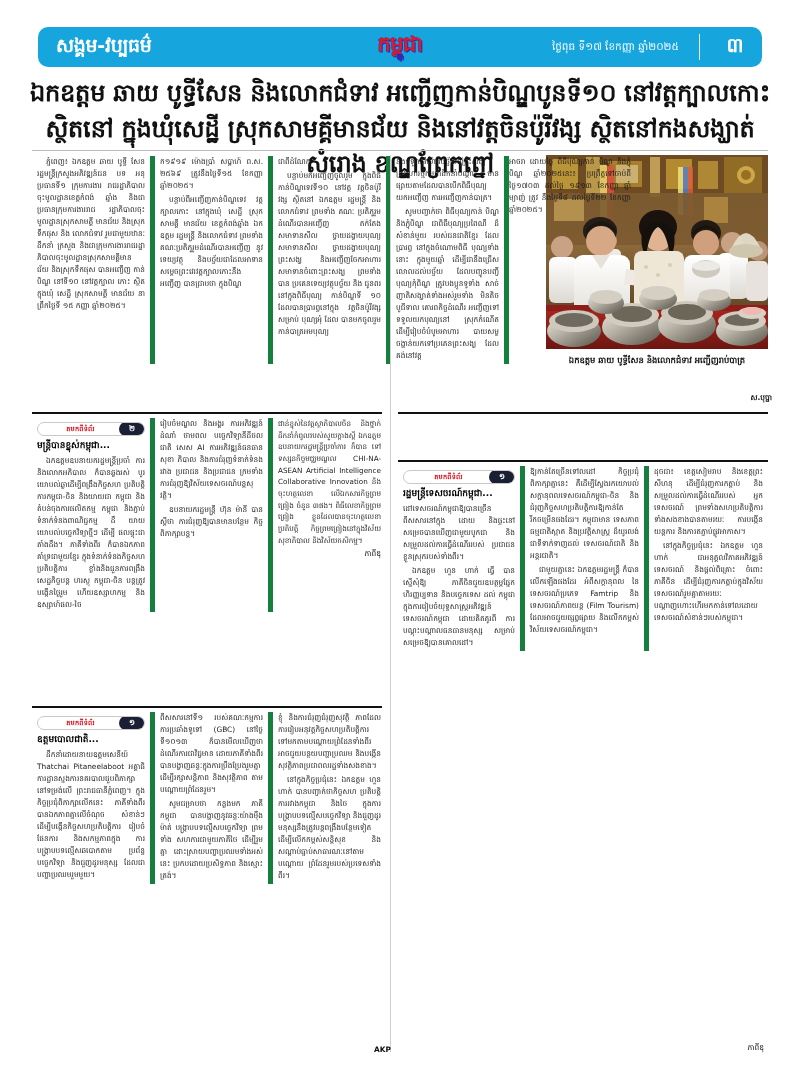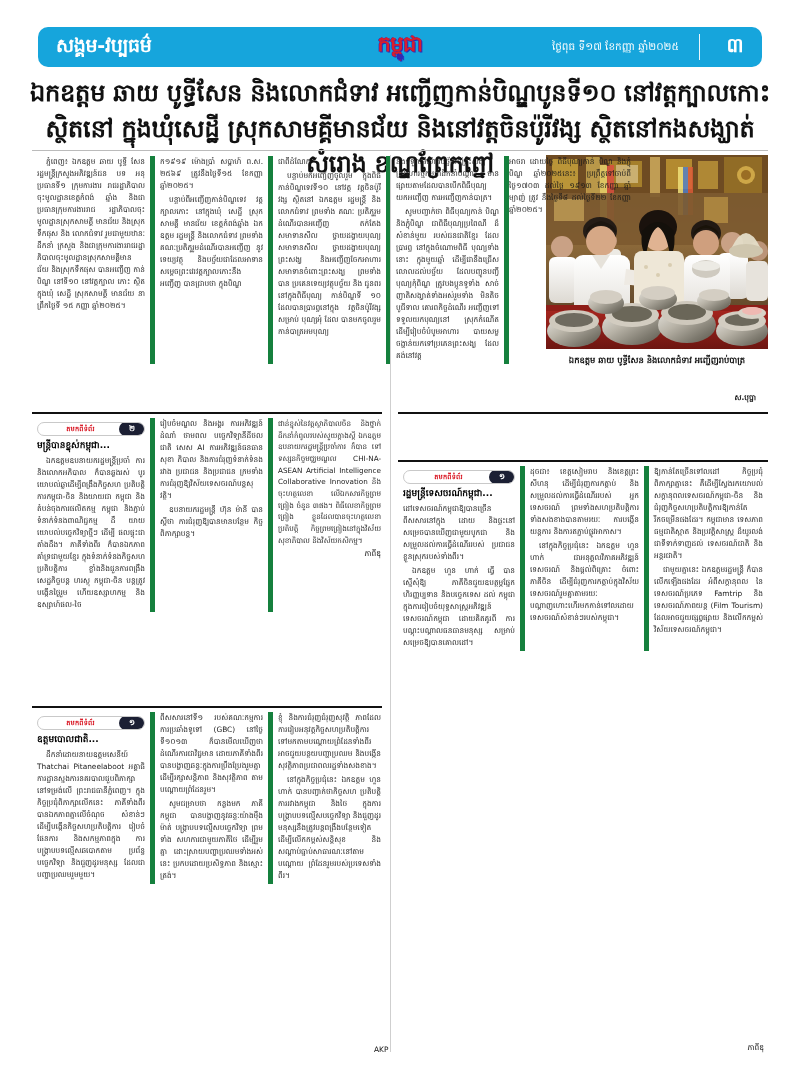--- a/index.html
+++ b/index.html
@@ -218,21 +218,21 @@
     margin-top: 3px;
   }
   .credit {
     font-size: 7.4px;
     text-align: right;
     color: #111;
     margin-top: 3px;
   }
   .akp {
     font-size: 7.4px;
-    font-weight: normal;
+    font-weight: bold;
     color: #111;
     text-align: left;
   }
 </style>
 </head>
 <body>
 
 <div id="page">
 
   <div class="masthead">
@@ -399,21 +399,21 @@
     <div class="col" style="border-left:none;width:132px;"></div>
   </div>
 
   <div style="position:absolute;left:504px;top:246px;width:124px;padding:0 5px;">
     <p class="ktext ind"></p>
   </div>
 
   <div style="position:absolute;left:546px;top:390px;width:110px;">
     <p class="ktext"></p>
   </div>
-  <div style="position:absolute;left:648px;top:390px;width:108px;">
+  <div style="position:absolute;left:664px;top:390px;width:108px;">
     <p class="ktext"></p>
     <div class="byline">ស.បុប្ផា</div>
   </div>
 
   <div class="hrule" style="left:32px;top:412px;width:350px;"></div>
   <div class="hrule" style="left:398px;top:412px;width:370px;"></div>
   <div class="vrule" style="left:390px;top:155px;height:300px;"></div>
   <div class="hrule" style="left:398px;top:460px;width:370px;"></div>
   <div class="hrule" style="left:32px;top:706px;width:350px;"></div>
   <div class="vrule" style="left:390px;top:412px;height:640px;"></div>
@@ -445,26 +445,26 @@
         <div class="cont-badge">
           <span class="cont-badge-label">តមកពីទំព័រ</span>
           <span class="cont-badge-num">១</span>
         </div>
         <div class="cont-title">រដ្ឋមន្ត្រីទេសចរណ៍កម្ពុជា...</div>
       </div>
       <p class="ktext">ដៅទេសចរណ៍កម្ពុជាឱ្យបានច្រើន ពីសសារនៅក្នុង ដោយ និងផ្ទះនៅ សម្រេចបានឃើញជាមួយបូកជា និង សម្រួលដល់ការធ្វើដំណើររបស់ ប្រជាជនខ្លួនស្រុករបស់ទាំងពីរ។</p>
       <p class="ktext ind">ឯកឧត្តម ហួន ហាក់ ធ្វើ បាន ស្នើសុំឱ្យ ភាគីចិនជួយឧបត្ថម្ភផ្នែក ហិរញ្ញប្បទាន និងបច្ចេកទេស ដល់ កម្ពុជា ក្នុងការរៀបចំយុទ្ធសាស្ត្រអភិវឌ្ឍន៍ ទេសចរណ៍កម្ពុជា ដោយគិតគូរពី ការបណ្ដុះបណ្ដាលធនធានមនុស្ស សម្រាប់សម្រេចឱ្យបានគោលដៅ។</p>
     </div>
     <div class="col" style="width:124px;">
+      <p class="ktext">ឱ្យកាន់តែច្រើនទៅលដៅ កិច្ចប្រជុំ ពិភាក្សាគ្នានេះ គឺដើម្បីស្វែងរកយោបល់ សក្តានុពលទេសចរណ៍កម្ពុជា-ចិន និងជំរុញកិច្ចសហប្រតិបត្តិការឱ្យកាន់តែ រីកចម្រើនផងដែរ។ កម្ពុជាមាន ទេសភាពធម្មជាតិស្អាត និងប្រវត្តិសាស្ត្រ ដ៏យូរលង់ ជាទីទាក់ទាញដល់ ទេសចរណ៍ជាតិ និងអន្តរជាតិ។</p>
+      <p class="ktext ind">ជាមួយគ្នានេះ ឯកឧត្តមរដ្ឋមន្ត្រី ក៏បានលើកឡើងផងដែរ អំពីសក្តានុពល នៃទេសចរណ៍ប្រភេទ Famtrip និង ទេសចរណ៍ភាពយន្ត (Film Tourism) ដែលអាចជួយផ្សព្វផ្សាយ និងលើកកម្ពស់ វិស័យទេសចរណ៍កម្ពុជា។</p>
+    </div>
+    <div class="col" style="width:124px;">
       <p class="ktext">ដុចជា៖ ខេត្តសៀមរាប និងខេត្តព្រះ សីហនុ ដើម្បីជំរុញការកត្តាប់ និង សម្រួលដល់ការធ្វើដំណើររបស់ អ្នកទេសចរណ៍ ព្រមទាំងសហប្រតិបត្តិការ ទាំងសងខាងបានតាមរយៈ ការបង្កើនយន្តការ និងការតភ្ជាប់ផ្លូវអាកាស។</p>
       <p class="ktext ind">នៅក្នុងកិច្ចប្រជុំនេះ ឯកឧត្តម ហួន ហាក់ ជាអនុគ្គលវិភាគអភិវឌ្ឍន៍ ទេសចរណ៍ និងផ្ដល់ពិគ្រោះ ចំពោះភាគីចិន ដើម្បីជំរុញការកត្តាប់ក្នុងវិស័យ ទេសចរណ៍រួមគ្នាតាមរយៈ បណ្ដាញហោះហើរមកកាន់ទៅលដោយ ទេសចរណ៍សំខាន់ៗរបស់កម្ពុជា។</p>
-    </div>
-    <div class="col" style="width:124px;">
-      <p class="ktext">ឱ្យកាន់តែច្រើនទៅលដៅ កិច្ចប្រជុំ ពិភាក្សាគ្នានេះ គឺដើម្បីស្វែងរកយោបល់ សក្តានុពលទេសចរណ៍កម្ពុជា-ចិន និងជំរុញកិច្ចសហប្រតិបត្តិការឱ្យកាន់តែ រីកចម្រើនផងដែរ។ កម្ពុជាមាន ទេសភាពធម្មជាតិស្អាត និងប្រវត្តិសាស្ត្រ ដ៏យូរលង់ ជាទីទាក់ទាញដល់ ទេសចរណ៍ជាតិ និងអន្តរជាតិ។</p>
-      <p class="ktext ind">ជាមួយគ្នានេះ ឯកឧត្តមរដ្ឋមន្ត្រី ក៏បានលើកឡើងផងដែរ អំពីសក្តានុពល នៃទេសចរណ៍ប្រភេទ Famtrip និង ទេសចរណ៍ភាពយន្ត (Film Tourism) ដែលអាចជួយផ្សព្វផ្សាយ និងលើកកម្ពស់ វិស័យទេសចរណ៍កម្ពុជា។</p>
     </div>
   </div>
 
   <div class="cols" style="top:712px;width:358px;">
     <div class="col" style="border-left:none;">
       <div class="cont-block">
         <div class="cont-badge">
           <span class="cont-badge-label">តមកពីទំព័រ</span>
           <span class="cont-badge-num">១</span>
         </div>

